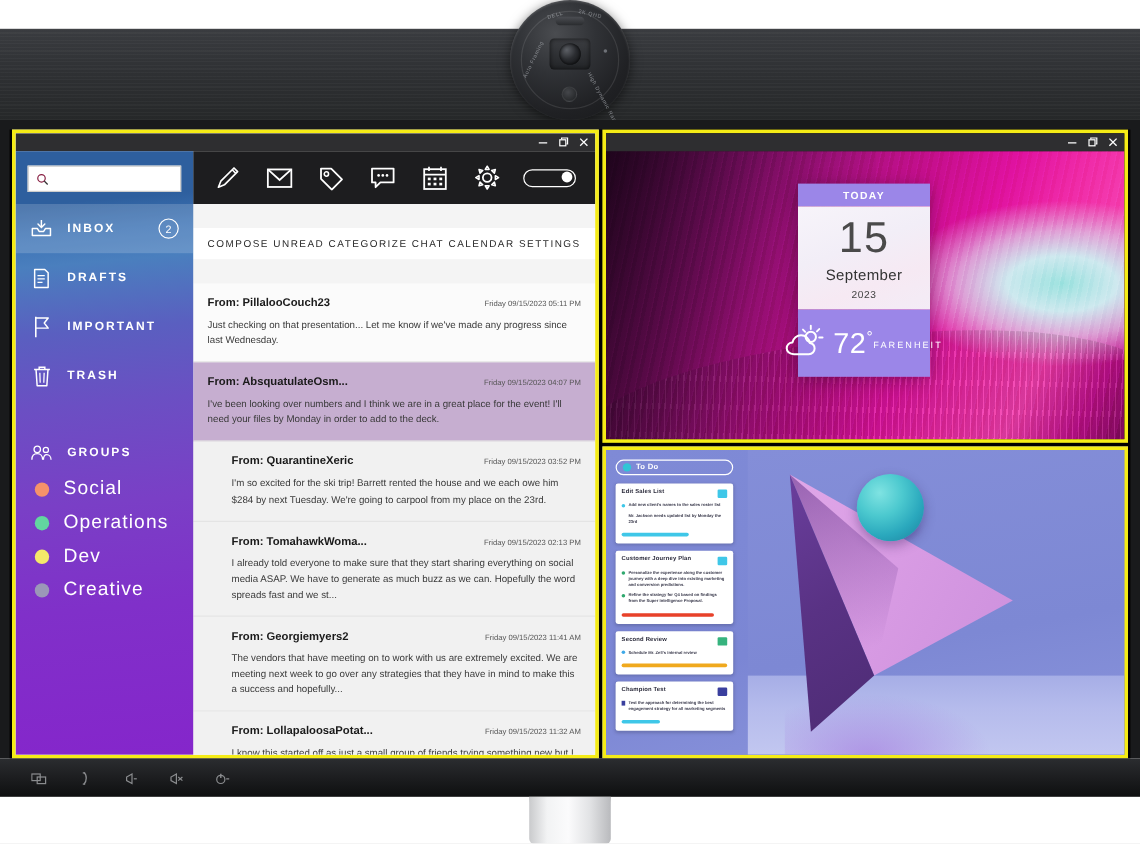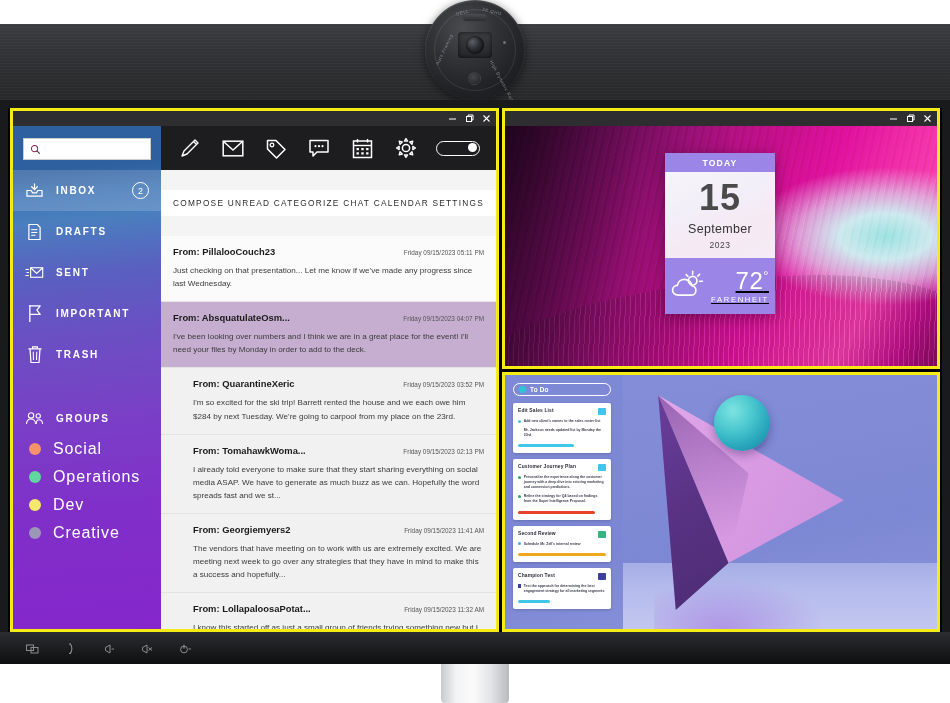--- a/index.html
+++ b/index.html
@@ -213,28 +213,28 @@
   }
   .w-head {
     height:19px; background:#9b86e8; color:#fff; font-size:8.6px; font-weight:bold;
     letter-spacing:1.2px; display:flex; align-items:center; justify-content:center;
   }
   .w-body {
     height:86px;
     background: linear-gradient(160deg,#f7f4fa 0%,#f2eef7 40%,#f6e9f3 70%,#f3ecf6 100%);
     display:flex; flex-direction:column; align-items:center; justify-content:center; gap:1px;
   }
-  .w-day { font-size:36px; font-weight:bold; color:#4a4a4a; line-height:1; letter-spacing:1px; }
+  .w-day { font-size:36px; font-weight:normal; color:#4a4a4a; line-height:1; letter-spacing:1px; }
   .w-month { font-size:12.5px; color:#333; margin-top:5px; letter-spacing:.3px; }
   .w-year { font-size:8.5px; color:#444; margin-top:3px; letter-spacing:.5px; }
   .w-foot {
     height:56px; background:#9b86e8; display:flex; align-items:center; justify-content:center; gap:6px;
     padding:0 8px;
   }
-  .w-temp-wrap { display:flex; flex-direction:column; align-items:flex-end;text-decoration:underline; }
+  .w-temp-wrap { display:flex; align-items:center; }
   .w-temp { font-size:24px; color:#fff; line-height:1; font-weight:normal; letter-spacing:.5px; }
   .w-temp sup { font-size:13px; vertical-align:super; }
   .w-unit { font-size:7.6px; color:#fff; letter-spacing:1.7px; margin-top:2px; }
 
   
   .win-kan {
     position:absolute; left:494px; top:264px; width:438px; height:260px;
     border:3px solid #f5ec16; overflow:hidden; background:#7b86d4;
   }
   .kan-inner { position:absolute; left:0; top:0; width:100%; height:100%;
@@ -374,32 +374,20 @@
               <svg width="15" height="18" viewBox="0 0 16 19">
                   <path d="M2 1.5 L11 1.5 L14 4.5 L14 17.5 L2 17.5 Z" fill="none" stroke="#fff" stroke-width="1.3" stroke-linejoin="round"></path>
                   <line x1="4.5" y1="7" x2="11" y2="7" stroke="#fff" stroke-width="1.1"></line>
                   <line x1="4.5" y1="10" x2="11" y2="10" stroke="#fff" stroke-width="1.1"></line>
                   <line x1="4.5" y1="13" x2="9" y2="13" stroke="#fff" stroke-width="1.1"></line>
                 </svg>
             </span>
             <span class="nav-label">DRAFTS</span>
           </div>
 
-          <div class="nav-item">
-            <span class="nav-ico">
-              <svg width="21" height="15" viewBox="0 0 22 16">
-                  <rect x="6.5" y="2.5" width="14" height="11" fill="none" stroke="#fff" stroke-width="1.3"></rect>
-                  <polyline points="6.5,2.5 13.5,9 20.5,2.5" fill="none" stroke="#fff" stroke-width="1.3"></polyline>
-                  <line x1="0.5" y1="4.5" x2="4.5" y2="4.5" stroke="#fff" stroke-width="1.2"></line>
-                  <line x1="1.8" y1="8" x2="4.5" y2="8" stroke="#fff" stroke-width="1.2"></line>
-                  <line x1="0.5" y1="11.5" x2="4.5" y2="11.5" stroke="#fff" stroke-width="1.2"></line>
-                </svg>
-            </span>
-            <span class="nav-label">SENT</span>
-          </div>
 
 
           <div class="nav-item">
             <span class="nav-ico">
               <svg width="16" height="19" viewBox="0 0 17 20">
                   <line x1="3" y1="1" x2="3" y2="19" stroke="#fff" stroke-width="1.4"></line>
                   <path d="M3 2 L14 2 L10.5 6.5 L14 11 L3 11" fill="none" stroke="#fff" stroke-width="1.3" stroke-linejoin="round"></path>
                 </svg>
             </span>
             <span class="nav-label">IMPORTANT</span>

